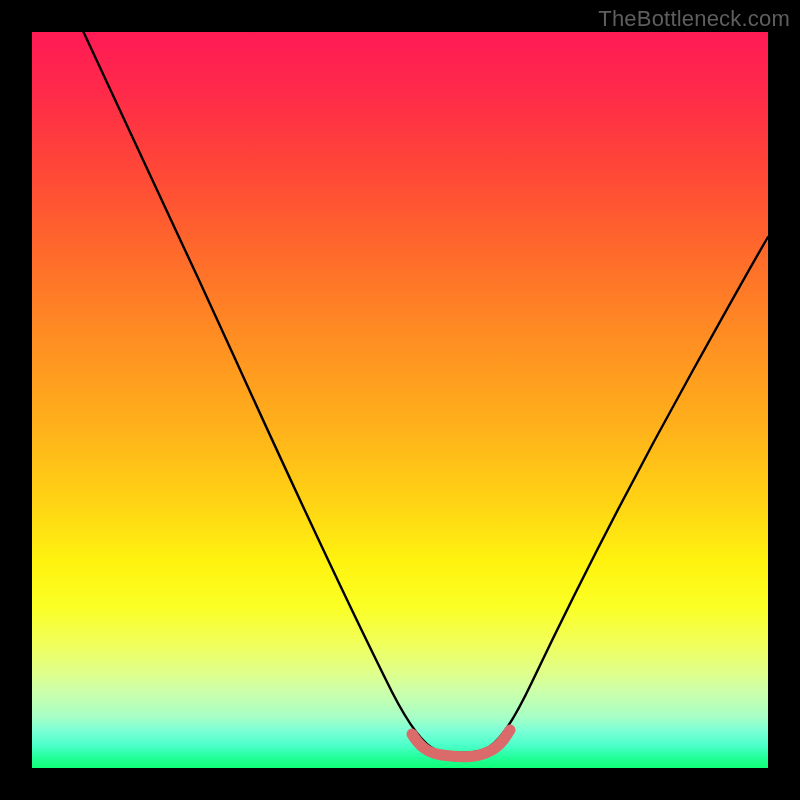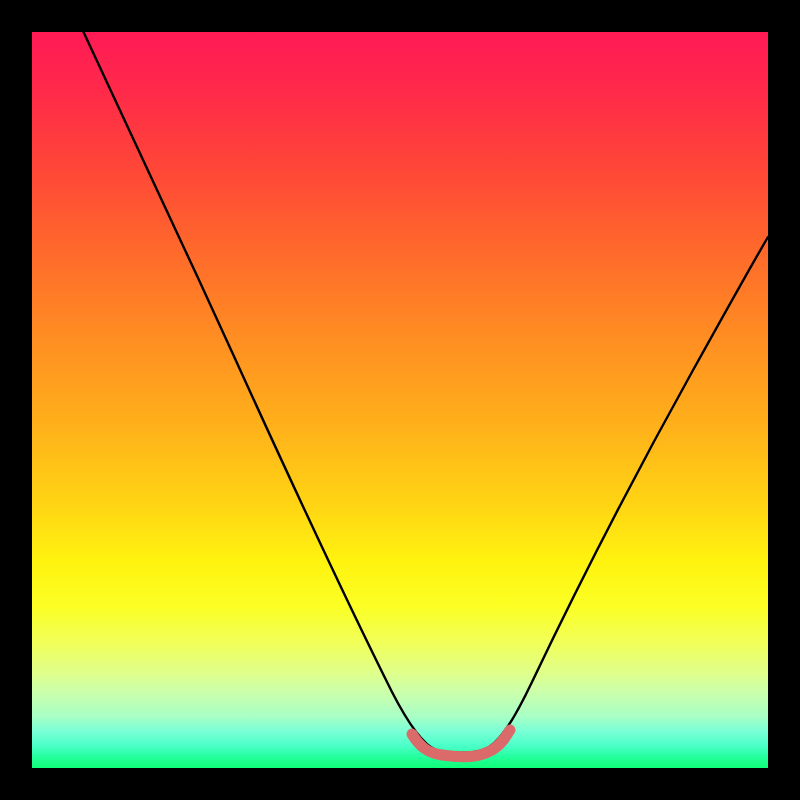--- a/index.html
+++ b/index.html
@@ -62,20 +62,21 @@
     font-weight: 500;
     letter-spacing: 0.2px;
     user-select: none;
   }
 </style>
 </head>
 <body>
 
 <div class="frame">
 
+  <span class="watermark">TheBottleneck.com</span>
 
   <div class="plot">
     <div class="gradient"></div>
 
     <svg class="svg-layer" viewBox="0 0 736 736" preserveAspectRatio="none">
       <path d="M 51.5 0
                C 95 95, 150 210, 200 320
                C 250 430, 310 560, 360 660
                C 378 695, 392 713, 404 718
                C 415 722, 440 722, 452 718

